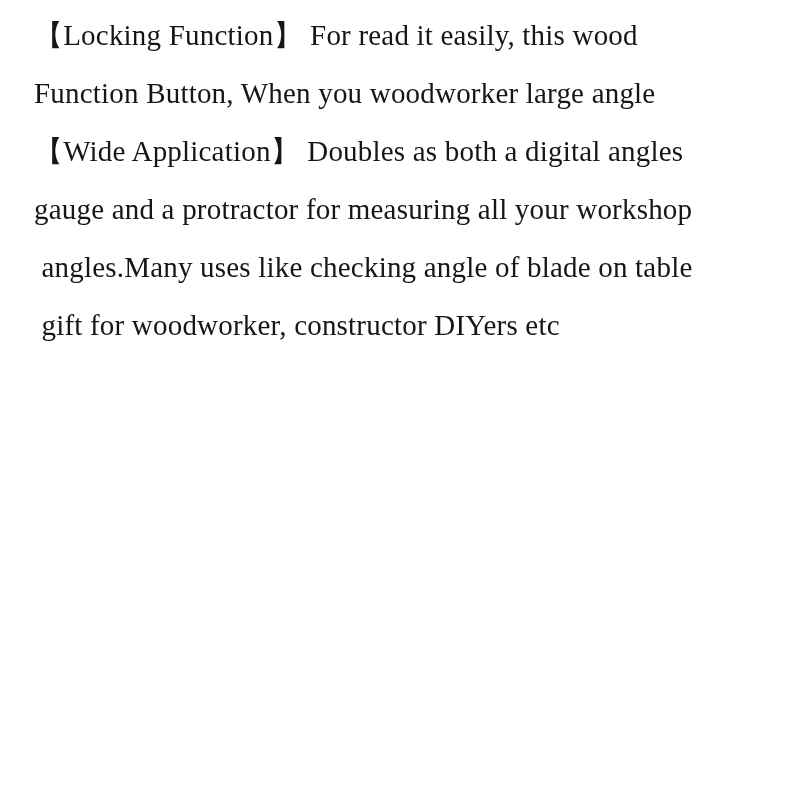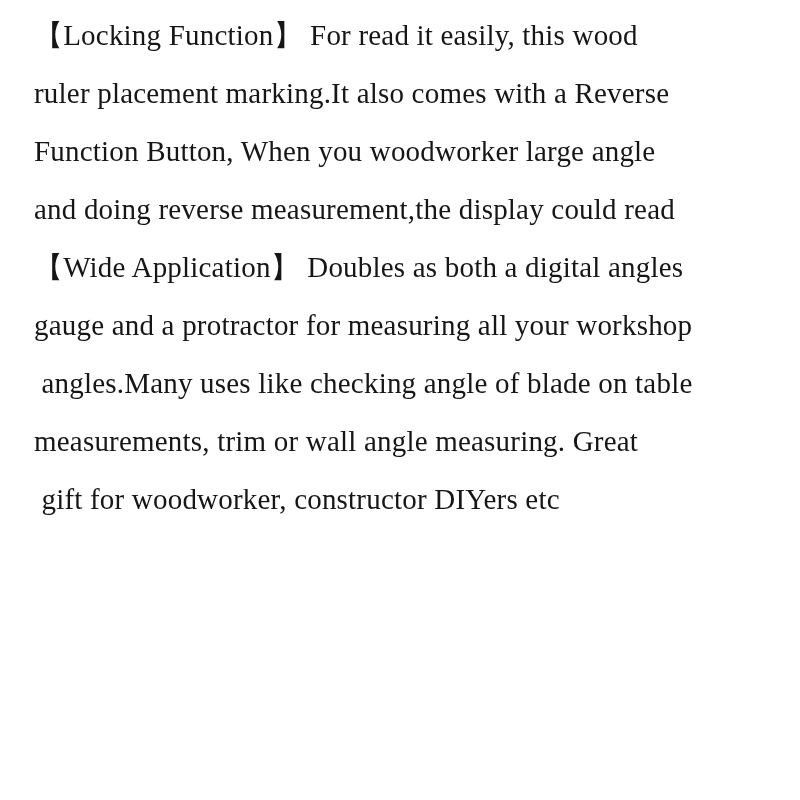--- a/index.html
+++ b/index.html
@@ -28,21 +28,18 @@
     white-space: pre;      
     height: 58px;
     overflow: visible;
   }
 </style>
 </head>
 <body>
 
 <div class="description-block">
   <div class="text-line">【Locking Function】 For read it easily, this wood</div>
-  <div class="text-line">ruler placement marking.It also comes with a Reverse</div>
   <div class="text-line">Function Button, When you woodworker large angle</div>
-  <div class="text-line">and doing reverse measurement,the display could read</div>
   <div class="text-line">【Wide Application】 Doubles as both a digital angles</div>
   <div class="text-line">gauge and a protractor for measuring all your workshop</div>
   <div class="text-line"> angles.Many uses like checking angle of blade on table</div>
-  <div class="text-line">measurements, trim or wall angle measuring. Great</div>
   <div class="text-line"> gift for woodworker, constructor DIYers etc</div>
 </div>
 
 </body></html>

